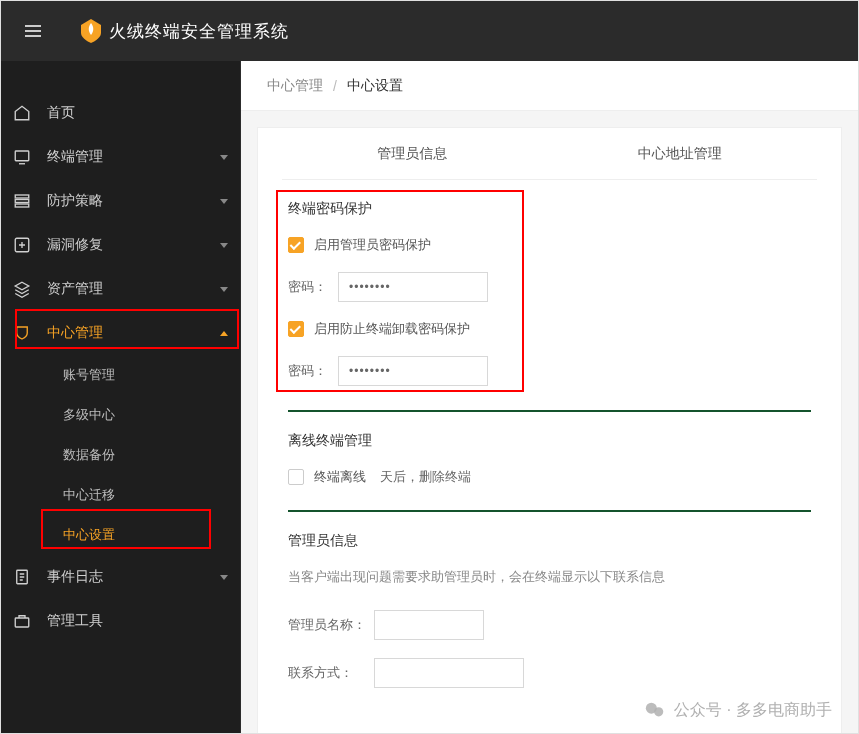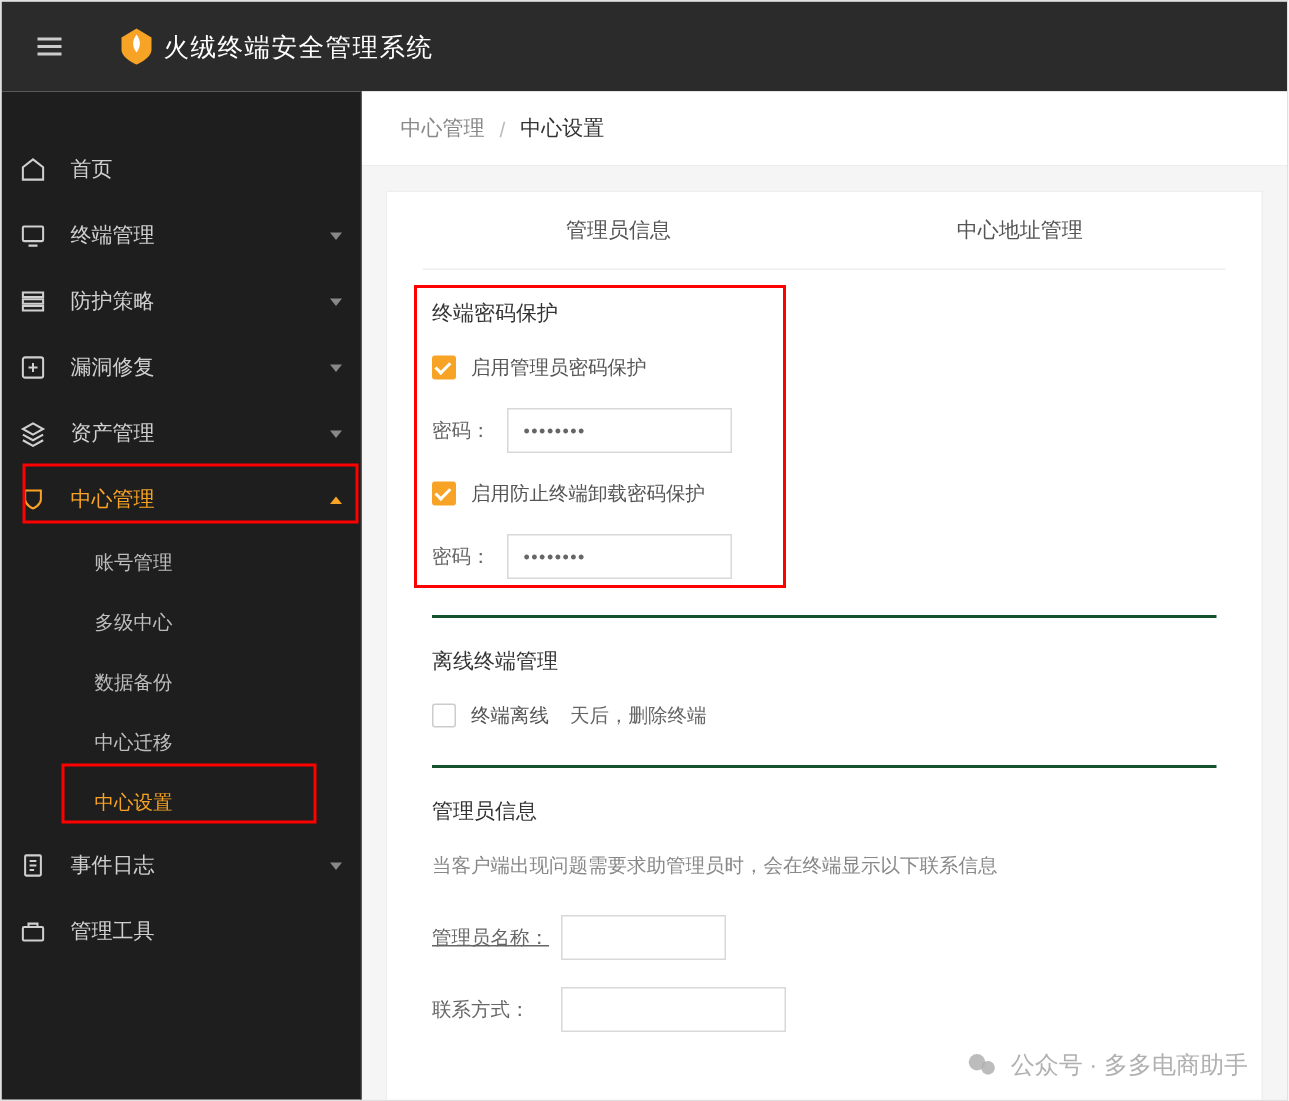--- a/index.html
+++ b/index.html
@@ -256,21 +256,21 @@
               <span>终端离线</span>
               <span class="trailing-text">天后，删除终端</span>
             </div>
           </div>
         </div>
 
         <div class="section">
           <div class="section-title">管理员信息</div>
           <div class="help-text">当客户端出现问题需要求助管理员时，会在终端显示以下联系信息</div>
           <div class="row">
-            <span style="width:86px;color:#666;text-decoration:underline;">管理员名称：</span>
+            <span style="width:86px;color:#666;">管理员名称：</span>
             <input type="text" class="text-input" style="width: 110px;" value="">
           </div>
           <div class="row">
             <span style="width:86px;color:#666;">联系方式：</span>
             <input type="text" class="text-input" style="width: 150px;" value="">
           </div>
         </div>
 
         <div class="red-box-content" style="top:62px;left:18px;width:248px;height:202px;"></div>
 

